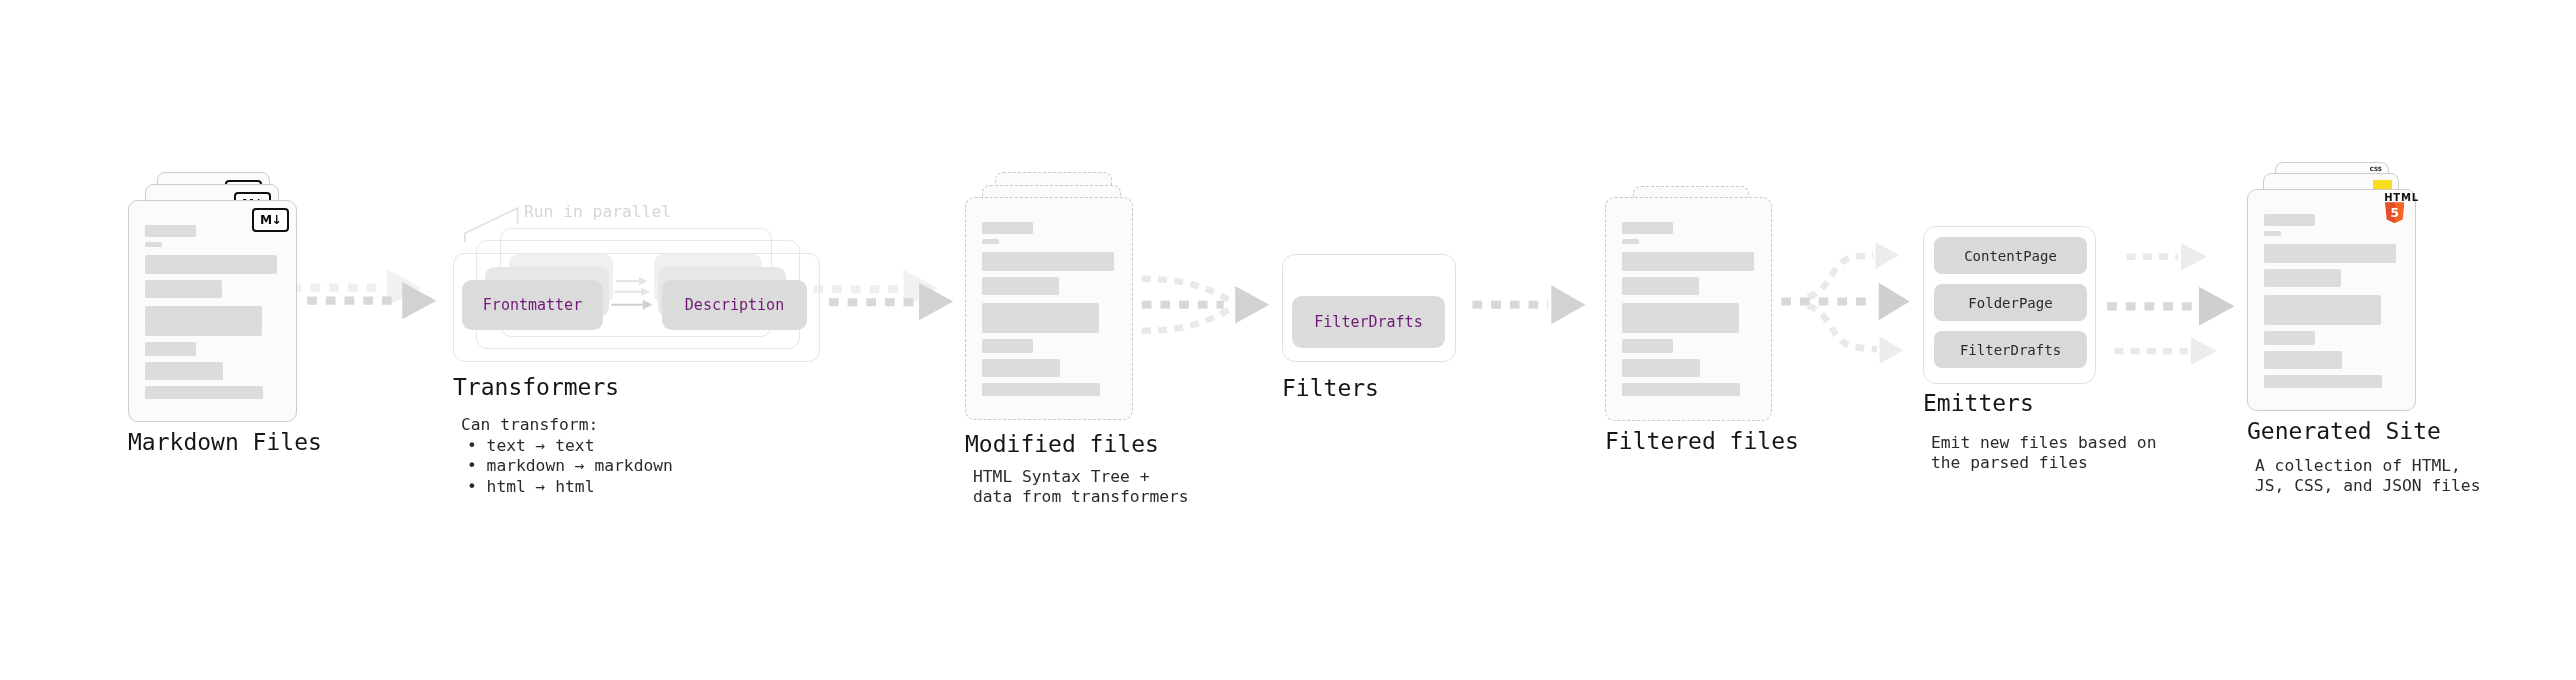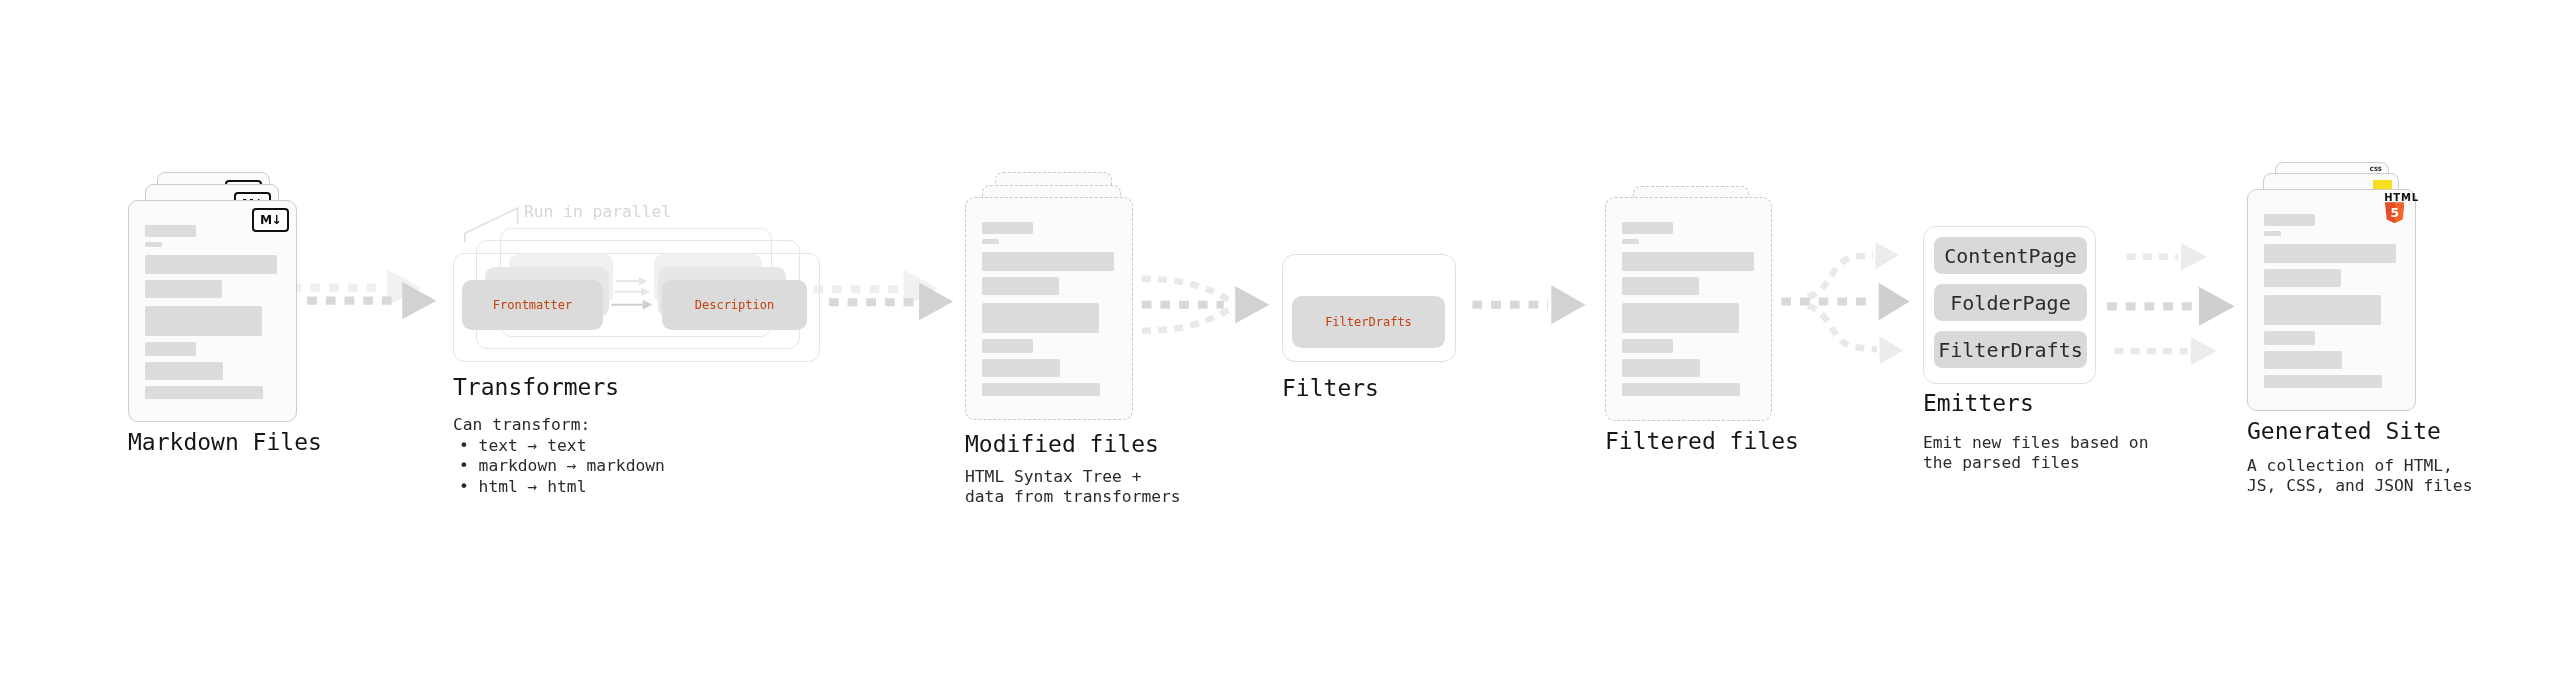--- a/index.html
+++ b/index.html
@@ -44,29 +44,29 @@
   .js-badge{position:absolute;top:5.7px;right:6.5px;width:18.7px;height:16.3px;background:#f7df1e;}
 
   
   .outline-box{position:absolute;border:1.6px solid #e6e6e6;border-radius:11.4px;background:transparent;z-index:2;}
 
   
   .panel{position:absolute;border:1.6px solid #e0e0e0;border-radius:13px;background:#ffffff;z-index:2;}
 
   
   .op-box{position:absolute;border-radius:9.8px;display:flex;align-items:center;justify-content:center;
-    font-size:12px;color:#c2410c;z-index:3;background:#dbdbdb;white-space:nowrap;text-align:right;}
+    font-size:15px;color:#701a75;z-index:3;background:#dbdbdb;white-space:nowrap;text-align:right;}
   .ghost-mid{background:#e7e7e7;z-index:2;}
   .ghost-back{background:#f0f0f0;z-index:2;}
   .emit-box{position:absolute;border-radius:8.1px;background:#d9d9d9;display:flex;align-items:center;
-    justify-content:center;font-size:20px;color:#2b2b2b;z-index:3;white-space:nowrap;}
+    justify-content:center;font-size:14px;color:#2b2b2b;z-index:3;white-space:nowrap;}
 
   
   .stage-label{position:absolute;font-size:23px;line-height:24.4px;color:#161616;white-space:nowrap;z-index:4;}
-  .stage-desc{position:absolute;font-size:16.3px;line-height:20.3px;color:#2b2b2b;white-space:nowrap;z-index:4;}
+  .stage-desc{position:absolute;font-size:16.3px;line-height:20.3px;color:#2b2b2b;white-space:nowrap;z-index:4;margin-left:8px;}
   .note{position:absolute;font-size:16.3px;line-height:19.5px;color:#d6d6d6;white-space:nowrap;z-index:4;}
 
   
   .dash-main{stroke:#d8d8d8;stroke-width:10;stroke-dasharray:12 11;fill:none;}
   .dash-ghost{stroke:#efefef;stroke-width:10;stroke-dasharray:12 11;fill:none;}
   .head-main{fill:#d2d2d2;}
   .head-ghost{fill:#f1f1f1;}
   .branch{stroke:#e9e9e9;stroke-width:8;stroke-dasharray:11 9;fill:none;}
   .branch-head{fill:#ececec;}
   .mini-light{stroke:#e4e4e4;stroke-width:2.5;fill:none;}

